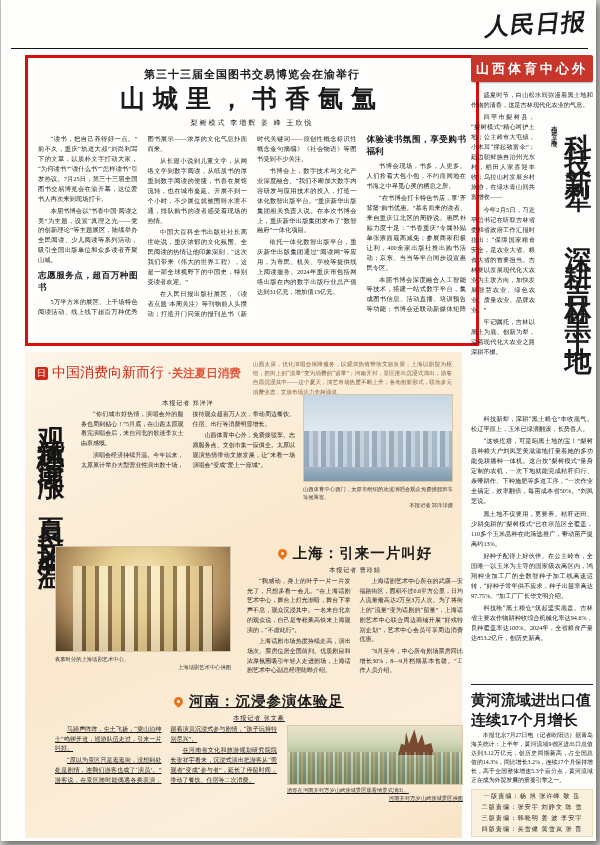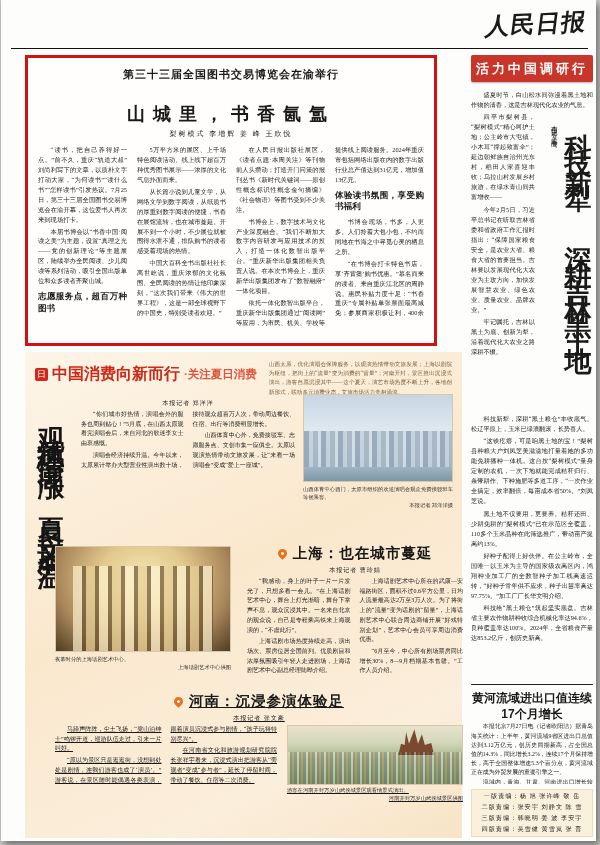--- a/index.html
+++ b/index.html
@@ -10,25 +10,25 @@
   .hdr{position:absolute;top:12px;left:12px;right:10px;height:36px;}
   .hdr-left{position:absolute;left:0;top:0;display:flex;align-items:baseline;
             border-left:4px solid #1a1a1a;padding-left:9px;}
   .hdr-section{font-family:"Liberation Sans",sans-serif;font-weight:900;font-size:27px;letter-spacing:6px;}
   .hdr-pageno{font-family:"Liberation Sans",sans-serif;font-weight:700;font-size:25px;margin-left:10px;}
   .hdr-date{font-size:7.5px;font-weight:700;margin-left:18px;letter-spacing:1px;}
   .hdr-logo{position:absolute;right:0;top:-4px;font-size:24px;font-weight:900;
             transform:skewX(-10deg) rotate(-3deg);letter-spacing:1px;}
   .hdr-rule{position:absolute;top:48px;left:10px;right:8px;border-top:1.6px solid #111;}
   
-  .lead{position:absolute;left:24px;top:55px;width:412px;height:291px;box-sizing:border-box;
+  .lead{position:absolute;left:24px;top:55px;width:454px;height:291px;box-sizing:border-box;
         border:3.5px solid #d21111;background:#fffefc;padding:6px 10px 4px;}
   .lead-kicker{text-align:center;font-size:11px;font-weight:700;letter-spacing:1px;margin-top:3px;}
   .lead-title{text-align:center;font-family:"Liberation Sans",sans-serif;font-weight:900;
-              font-size:18px;letter-spacing:8px;margin:20px 0 3px;}
+              font-size:25px;letter-spacing:8px;margin:0 0 3px;}
   .lead-byline{text-align:center;font-size:7px;letter-spacing:2px;margin-bottom:6px;}
   .lead-body{column-count:4;column-gap:10px;font-size:6.3px;line-height:1.58;text-align:justify;
              height:190px;overflow:hidden;}
   .lead-body p{margin:0 0 2px;text-indent:2em;}
   .lead-body .subhead{font-family:"Liberation Sans",sans-serif;font-weight:800;font-size:8.6px;
              line-height:1.35;margin:5px 0 4px;text-indent:0;}
   
   .research{position:absolute;left:470px;top:55px;width:122px;height:626px;overflow:hidden;}
   .badge{background:#c8352a;color:#fff;font-family:"Liberation Sans",sans-serif;font-weight:800;
          font-size:13px;letter-spacing:3px;text-align:center;padding:5px 0 4px;border-radius:2px;
@@ -38,39 +38,39 @@
   .research-intro{margin-top:8px;}
   .research-mid{display:flex;height:302px;overflow:hidden;margin-top:2px;}
   .research-leftcol{width:64px;overflow:hidden;}
   .research-headzone{flex:1;display:flex;justify-content:flex-end;align-items:flex-start;}
   .vert-byline{writing-mode:vertical-rl;font-size:6.5px;letter-spacing:2px;margin:8px 3px 0 0;color:#222;}
   .vert-title{writing-mode:vertical-rl;font-size:27px;font-weight:800;letter-spacing:17px;
               line-height:1.18;height:285px;}
   .right-rule{position:absolute;left:470px;top:684px;width:122px;border-top:1.2px solid #222;}
   
   .yellow{position:absolute;left:470px;top:690px;width:122px;height:94px;overflow:hidden;}
-  .yellow-title{font-family:"Liberation Sans",sans-serif;font-weight:800;font-size:12px;
-                line-height:1.35;text-align:center;margin-bottom:0;}
+  .yellow-title{font-family:"Liberation Sans",sans-serif;font-weight:800;font-size:15px;
+                line-height:1.35;text-align:left;margin-bottom:0;}
   .yellow-body{font-size:5.9px;line-height:1.55;text-align:justify;}
   .yellow-body p{margin:0 0 1px;text-indent:2em;}
   
   .editors{position:absolute;left:470px;top:789px;width:122px;height:48px;background:#faf1dd;
            border:1px solid #ecdcba;display:flex;flex-direction:column;justify-content:center;
            align-items:center;box-sizing:border-box;}
   .editors p{margin:1px 0;font-size:6.2px;letter-spacing:1px;}
   
   .band{position:absolute;left:24px;top:352px;width:437px;height:486px;box-sizing:border-box;
         background:linear-gradient(155deg,#fdf5e8 0%,#fae8cd 45%,#fbeedb 80%,#f8e4c6 100%);
         padding:8px 10px;}
   .band-hdr{display:flex;gap:12px;align-items:flex-start;}
   .band-brand{display:flex;align-items:center;gap:4px;white-space:nowrap;margin-top:4px;}
   .band-logo{width:13px;height:13px;background:#d02818;color:#fff;border-radius:2px;
              font-family:"Liberation Sans",sans-serif;font-size:9px;display:flex;
              align-items:center;justify-content:center;}
-  .band-title{color:#d02818;font-family:"Liberation Sans",sans-serif;font-weight:700;font-size:16px;}
+  .band-title{color:#d02818;font-family:"Liberation Sans",sans-serif;font-weight:400;font-size:14px;}
   .band-topic{color:#e0543c;font-family:"Liberation Sans",sans-serif;font-weight:700;font-size:11.5px;}
   .band-note{flex:1;font-size:5.6px;color:#7a5a38;line-height:1.65;text-align:justify;}
   .band-note-sig{text-align:right;margin-top:1px;}
   .vert-left-head{position:absolute;left:8px;top:54px;writing-mode:vertical-rl;
                   font-family:"Liberation Sans",sans-serif;font-weight:900;font-size:27px;
                   letter-spacing:9px;height:452px;color:#151515;}
   .sec-title{font-family:"Liberation Sans",sans-serif;font-weight:800;font-size:14.5px;
              letter-spacing:1px;display:flex;align-items:center;justify-content:center;}
   .pin{display:inline-block;width:9px;height:9px;background:#e8731c;border-radius:50% 50% 50% 0;
        transform:rotate(-45deg);margin-right:6px;position:relative;flex:0 0 auto;}
@@ -136,21 +136,21 @@
         <p>书博会上，数字技术与文化产业深度融合。“我们不断加大数字内容研发与应用技术的投入，打造一体化数智出版平台。”重庆新华出版集团相关负责人说。在本次书博会上，重庆新华出版集团发布了“数智融府”一体化项目。</p>
         <p>依托一体化数智出版平台，重庆新华出版集团通过“阅读网”等应用，为市民、机关、学校等提供线上阅读服务。2024年重庆市包括网络出版在内的数字出版行业总产值达到31亿元，增加值13亿元。</p>
         <div class="subhead">体验读书氛围，享受购书福利</div>
         <p>书博会现场，书多，人更多。人们拎着大包小包，不约而同地在书海之中寻觅心灵的栖息之所。</p>
         <p>“在书博会打卡特色书店，享‘齐背篓’购书优惠。”慕名而来的读者、来自重庆江北区的周静说。惠民补贴力度十足：“书香重庆”专属补贴单张票面最高减免；参展商家积极让利，400余家出版社推出购书活动；京东、当当等平台同步设置惠民专区。</p>
         <p>本届书博会深度融合人工智能等技术，搭建一站式数字平台，集成图书信息、活动直播、培训预告等功能；书博会还联动新媒体矩阵对好书新书、重点活动进行直播，让优质内容从“会场”走向“会间”。</p>
       </div>
   </div>
 
   <div class="research">
-    <div class="badge">活力中国调研行</div>
+    <div class="badge">山西体育中心外</div>
     <div class="research-txt research-intro">
         <p>盛夏时节，白山松水间弥漫着黑土地和作物的清香，这是吉林现代化农业的气息。</p>
       </div>
     <div class="research-mid">
       <div class="research-txt research-leftcol">
           <p>四平市梨树县，“梨树模式”精心呵护土地；公主岭市大屯镇，小木耳“撑起致富伞”；延边朝鲜族自治州光东村，稻田人家喜迎丰收；乌拉山村发展乡村旅游，在绿水青山间共富增收——</p>
           <p>今年2月5日，习近平总书记在听取吉林省委和省政府工作汇报时指出：“保障国家粮食安全，是农业大省、粮食大省的首要担当。吉林要以发展现代化大农业为主攻方向，加快发展智慧农业、绿色农业、质量农业、品牌农业。”</p>
           <p>牢记嘱托，吉林以黑土为底、创新为犁，沿着现代化大农业之路深耕不辍。</p>
         </div>
       <div class="research-headzone">
@@ -217,21 +217,21 @@
 
     <div class="sec2">
       <div class="photo photo-theater"></div>
       <div class="caption">
         <span>夜幕时分的上海话剧艺术中心。</span>
         <span class="credit">上海话剧艺术中心供图</span>
       </div>
       <div class="sec2-right">
         <div class="sec-title">
           <span class="pin"></span>
-          <span>上海：也在城市蔓延</span>
+          <span>上海：引来一片叫好</span>
         </div>
         <div class="sec-byline">本报记者 曹玲娟</div>
         <div class="sec-body">
             <p>“我感动，身上的叶子一片一片发光了，只想多看一会儿。”在上海话剧艺术中心，舞台上灯光渐暗，舞台下掌声不息，观众沉浸其中。一名来自北京的观众说，自己是专程乘高铁来上海观演的，“不虚此行”。</p>
             <p>上海话剧市场热度持续走高，演出场次、票房位居全国前列。优质剧目和浓厚氛围吸引年轻人走进剧场，上海话剧艺术中心副总经理陆晔介绍。</p>
             <p>上海话剧艺术中心所在的武康—安福路街区，面积不过0.6平方公里，日均人流量最高达2万至3万人次。为了将街上的“流量”变为话剧的“留量”，上海话剧艺术中心联合周边商铺开展“好戏特别企划”，艺术中心会员可享周边消费优惠。</p>
             <p>“6月至今，中心所有剧场票房同比增长30%，8—9月档期基本售罄。”工作人员介绍。</p>
           </div>
       </div>
     </div>

